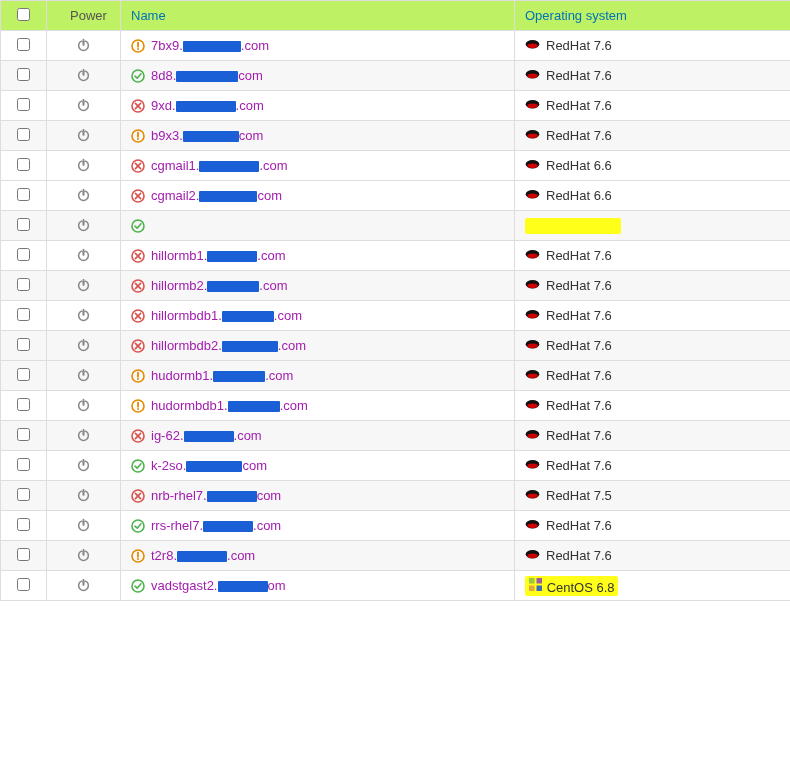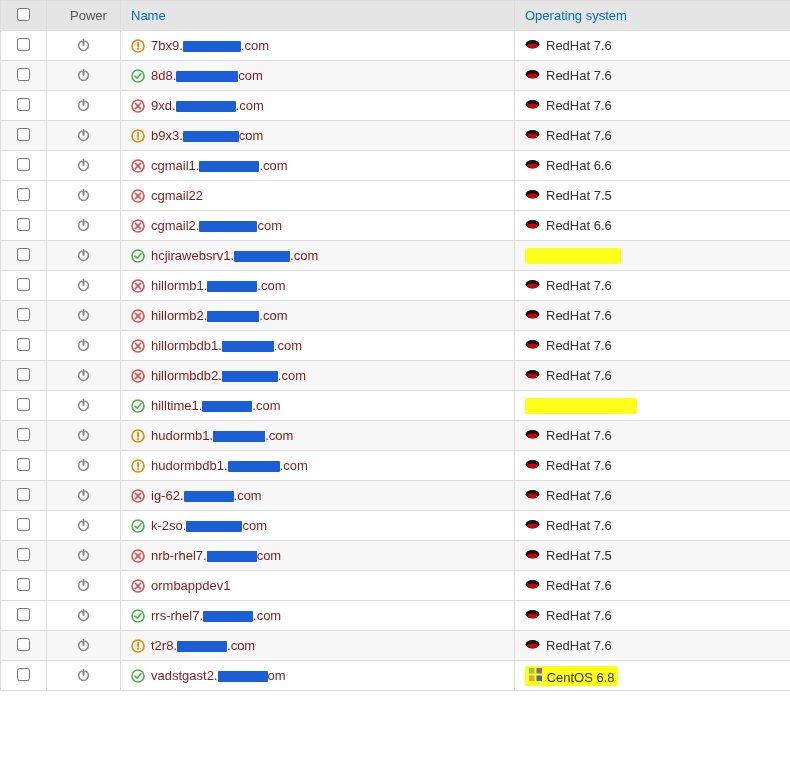--- a/index.html
+++ b/index.html
@@ -1,32 +1,32 @@
 <!DOCTYPE html>
 <html><head>
 <meta charset="utf-8">
 <style>
   html,body{margin:0;padding:0;font-family:Arial,Helvetica,sans-serif;font-size:13px;color:#333;background:#fff}
   body{width:790px}
   table{border-collapse:collapse;width:100%;border:1px solid #ddd;table-layout:fixed}
   th,td{border:1px solid #ddd;padding:0;height:29px;vertical-align:middle}
-  th{background:#e5e5e5;font-weight:normal;text-align:left}
+  th{background:#bef264;font-weight:normal;text-align:left}
   th .hdr{color:#0072b8;padding-left:10px}
   th.power .hdr{color:#555}
   col.c-check{width:46px}
   col.c-power{width:74px}
   col.c-name{width:394px}
   col.c-os{width:276px}
   td.check,th.check{text-align:center}
   td.power,th.power{text-align:center}
   tr.even{background:#f7f7f7}
   tr.odd{background:#fff}
   .cell{padding:0 10px;display:flex;align-items:center;gap:6px;height:100%}
   input[type=checkbox]{margin:0}
-  a.hostlink{color:#7f1d1d;text-decoration:none}
+  a.hostlink{color:#a21caf;text-decoration:none}
   .power-icon svg{width:15px;height:15px;display:block;margin:0 auto}
   .status-icon{width:14px;height:14px;display:inline-block;flex:0 0 14px}
   .status-icon svg{width:14px;height:14px;display:block}
   .redact{display:inline-block;background:#1a5fd6;height:11px;border-radius:1px;transform:translateY(2px)}
   .yellow-block{display:inline-block;background:#ffff1a;height:16px;border-radius:2px}
   .os-icon{width:15px;height:15px;display:inline-block;flex:0 0 15px}
   .os-icon svg{width:15px;height:15px;display:block}
   .os-text{display:inline-block}
   .os-highlight{background:#ffff1a;border-radius:2px;padding:1px 3px}
 </style>
@@ -186,359 +186,285 @@
         <td class="power"><span class="power-icon"><svg viewBox="0 0 16 16">
               <use href="#power-glyph"></use>
             </svg></span></td>
         <td>
           <div class="cell">
             <span class="status-icon">
               <svg viewBox="0 0 14 14">
                 <use href="#status-error"></use>
               </svg>
             </span>
-            <a href="#" class="hostlink"><span>cgmail22</span></a>
+            <a href="#" class="hostlink"><span>cgmail2.</span><span class="redact" style="width: 58px;"></span><span>com</span></a>
+          </div>
+        </td>
+        <td>
+          <div class="cell">
+            <span class="os-icon">
+              <svg viewBox="0 0 15 15">
+                <use href="#os-redhat"></use>
+              </svg>
+            </span>
+            <span class="os-text">RedHat 6.6</span>
+          </div>
+        </td>
+      </tr>
+      <tr class="even">
+        <td class="check"><input type="checkbox" style=""></td>
+        <td class="power"><span class="power-icon"><svg viewBox="0 0 16 16">
+              <use href="#power-glyph"></use>
+            </svg></span></td>
+        <td>
+          <div class="cell">
+            <span class="status-icon">
+              <svg viewBox="0 0 14 14">
+                <use href="#status-ok"></use>
+              </svg>
+            </span>
+          </div>
+        </td>
+        <td>
+          <div class="cell">
+            <span class="yellow-block" style="width: 96px;"></span>
+          </div>
+        </td>
+      </tr>
+      <tr class="odd">
+        <td class="check"><input type="checkbox" style=""></td>
+        <td class="power"><span class="power-icon"><svg viewBox="0 0 16 16">
+              <use href="#power-glyph"></use>
+            </svg></span></td>
+        <td>
+          <div class="cell">
+            <span class="status-icon">
+              <svg viewBox="0 0 14 14">
+                <use href="#status-error"></use>
+              </svg>
+            </span>
+            <a href="#" class="hostlink"><span>hillormb1.</span><span class="redact" style="width: 50px;"></span><span>.com</span></a>
+          </div>
+        </td>
+        <td>
+          <div class="cell">
+            <span class="os-icon">
+              <svg viewBox="0 0 15 15">
+                <use href="#os-redhat"></use>
+              </svg>
+            </span>
+            <span class="os-text">RedHat 7.6</span>
+          </div>
+        </td>
+      </tr>
+      <tr class="even">
+        <td class="check"><input type="checkbox" style=""></td>
+        <td class="power"><span class="power-icon"><svg viewBox="0 0 16 16">
+              <use href="#power-glyph"></use>
+            </svg></span></td>
+        <td>
+          <div class="cell">
+            <span class="status-icon">
+              <svg viewBox="0 0 14 14">
+                <use href="#status-error"></use>
+              </svg>
+            </span>
+            <a href="#" class="hostlink"><span>hillormb2.</span><span class="redact" style="width: 52px;"></span><span>.com</span></a>
+          </div>
+        </td>
+        <td>
+          <div class="cell">
+            <span class="os-icon">
+              <svg viewBox="0 0 15 15">
+                <use href="#os-redhat"></use>
+              </svg>
+            </span>
+            <span class="os-text">RedHat 7.6</span>
+          </div>
+        </td>
+      </tr>
+      <tr class="odd">
+        <td class="check"><input type="checkbox" style=""></td>
+        <td class="power"><span class="power-icon"><svg viewBox="0 0 16 16">
+              <use href="#power-glyph"></use>
+            </svg></span></td>
+        <td>
+          <div class="cell">
+            <span class="status-icon">
+              <svg viewBox="0 0 14 14">
+                <use href="#status-error"></use>
+              </svg>
+            </span>
+            <a href="#" class="hostlink"><span>hillormbdb1.</span><span class="redact" style="width: 52px;"></span><span>.com</span></a>
+          </div>
+        </td>
+        <td>
+          <div class="cell">
+            <span class="os-icon">
+              <svg viewBox="0 0 15 15">
+                <use href="#os-redhat"></use>
+              </svg>
+            </span>
+            <span class="os-text">RedHat 7.6</span>
+          </div>
+        </td>
+      </tr>
+      <tr class="even">
+        <td class="check"><input type="checkbox" style=""></td>
+        <td class="power"><span class="power-icon"><svg viewBox="0 0 16 16">
+              <use href="#power-glyph"></use>
+            </svg></span></td>
+        <td>
+          <div class="cell">
+            <span class="status-icon">
+              <svg viewBox="0 0 14 14">
+                <use href="#status-error"></use>
+              </svg>
+            </span>
+            <a href="#" class="hostlink"><span>hillormbdb2.</span><span class="redact" style="width: 56px;"></span><span>.com</span></a>
+          </div>
+        </td>
+        <td>
+          <div class="cell">
+            <span class="os-icon">
+              <svg viewBox="0 0 15 15">
+                <use href="#os-redhat"></use>
+              </svg>
+            </span>
+            <span class="os-text">RedHat 7.6</span>
+          </div>
+        </td>
+      </tr>
+      <tr class="even">
+        <td class="check"><input type="checkbox" style=""></td>
+        <td class="power"><span class="power-icon"><svg viewBox="0 0 16 16">
+              <use href="#power-glyph"></use>
+            </svg></span></td>
+        <td>
+          <div class="cell">
+            <span class="status-icon">
+              <svg viewBox="0 0 14 14">
+                <use href="#status-warn"></use>
+              </svg>
+            </span>
+            <a href="#" class="hostlink"><span>hudormb1.</span><span class="redact" style="width: 52px;"></span><span>.com</span></a>
+          </div>
+        </td>
+        <td>
+          <div class="cell">
+            <span class="os-icon">
+              <svg viewBox="0 0 15 15">
+                <use href="#os-redhat"></use>
+              </svg>
+            </span>
+            <span class="os-text">RedHat 7.6</span>
+          </div>
+        </td>
+      </tr>
+      <tr class="odd">
+        <td class="check"><input type="checkbox" style=""></td>
+        <td class="power"><span class="power-icon"><svg viewBox="0 0 16 16">
+              <use href="#power-glyph"></use>
+            </svg></span></td>
+        <td>
+          <div class="cell">
+            <span class="status-icon">
+              <svg viewBox="0 0 14 14">
+                <use href="#status-warn"></use>
+              </svg>
+            </span>
+            <a href="#" class="hostlink"><span>hudormbdb1.</span><span class="redact" style="width: 52px;"></span><span>.com</span></a>
+          </div>
+        </td>
+        <td>
+          <div class="cell">
+            <span class="os-icon">
+              <svg viewBox="0 0 15 15">
+                <use href="#os-redhat"></use>
+              </svg>
+            </span>
+            <span class="os-text">RedHat 7.6</span>
+          </div>
+        </td>
+      </tr>
+      <tr class="even">
+        <td class="check"><input type="checkbox" style=""></td>
+        <td class="power"><span class="power-icon"><svg viewBox="0 0 16 16">
+              <use href="#power-glyph"></use>
+            </svg></span></td>
+        <td>
+          <div class="cell">
+            <span class="status-icon">
+              <svg viewBox="0 0 14 14">
+                <use href="#status-error"></use>
+              </svg>
+            </span>
+            <a href="#" class="hostlink"><span>ig-62.</span><span class="redact" style="width: 50px;"></span><span>.com</span></a>
+          </div>
+        </td>
+        <td>
+          <div class="cell">
+            <span class="os-icon">
+              <svg viewBox="0 0 15 15">
+                <use href="#os-redhat"></use>
+              </svg>
+            </span>
+            <span class="os-text">RedHat 7.6</span>
+          </div>
+        </td>
+      </tr>
+      <tr class="odd">
+        <td class="check"><input type="checkbox" style=""></td>
+        <td class="power"><span class="power-icon"><svg viewBox="0 0 16 16">
+              <use href="#power-glyph"></use>
+            </svg></span></td>
+        <td>
+          <div class="cell">
+            <span class="status-icon">
+              <svg viewBox="0 0 14 14">
+                <use href="#status-ok"></use>
+              </svg>
+            </span>
+            <a href="#" class="hostlink"><span>k-2so.</span><span class="redact" style="width: 56px;"></span><span>com</span></a>
+          </div>
+        </td>
+        <td>
+          <div class="cell">
+            <span class="os-icon">
+              <svg viewBox="0 0 15 15">
+                <use href="#os-redhat"></use>
+              </svg>
+            </span>
+            <span class="os-text">RedHat 7.6</span>
+          </div>
+        </td>
+      </tr>
+      <tr class="even">
+        <td class="check"><input type="checkbox" style=""></td>
+        <td class="power"><span class="power-icon"><svg viewBox="0 0 16 16">
+              <use href="#power-glyph"></use>
+            </svg></span></td>
+        <td>
+          <div class="cell">
+            <span class="status-icon">
+              <svg viewBox="0 0 14 14">
+                <use href="#status-error"></use>
+              </svg>
+            </span>
+            <a href="#" class="hostlink"><span>nrb-rhel7.</span><span class="redact" style="width: 50px;"></span><span>com</span></a>
           </div>
         </td>
         <td>
           <div class="cell">
             <span class="os-icon">
               <svg viewBox="0 0 15 15">
                 <use href="#os-redhat"></use>
               </svg>
             </span>
             <span class="os-text">RedHat 7.5</span>
-          </div>
-        </td>
-      </tr>
-      <tr class="odd">
-        <td class="check"><input type="checkbox" style=""></td>
-        <td class="power"><span class="power-icon"><svg viewBox="0 0 16 16">
-              <use href="#power-glyph"></use>
-            </svg></span></td>
-        <td>
-          <div class="cell">
-            <span class="status-icon">
-              <svg viewBox="0 0 14 14">
-                <use href="#status-error"></use>
-              </svg>
-            </span>
-            <a href="#" class="hostlink"><span>cgmail2.</span><span class="redact" style="width: 58px;"></span><span>com</span></a>
-          </div>
-        </td>
-        <td>
-          <div class="cell">
-            <span class="os-icon">
-              <svg viewBox="0 0 15 15">
-                <use href="#os-redhat"></use>
-              </svg>
-            </span>
-            <span class="os-text">RedHat 6.6</span>
-          </div>
-        </td>
-      </tr>
-      <tr class="even">
-        <td class="check"><input type="checkbox" style=""></td>
-        <td class="power"><span class="power-icon"><svg viewBox="0 0 16 16">
-              <use href="#power-glyph"></use>
-            </svg></span></td>
-        <td>
-          <div class="cell">
-            <span class="status-icon">
-              <svg viewBox="0 0 14 14">
-                <use href="#status-ok"></use>
-              </svg>
-            </span>
-            <a href="#" class="hostlink"><span>hcjirawebsrv1.</span><span class="redact" style="width: 56px;"></span><span>.com</span></a>
-          </div>
-        </td>
-        <td>
-          <div class="cell">
-            <span class="yellow-block" style="width: 96px;"></span>
-          </div>
-        </td>
-      </tr>
-      <tr class="odd">
-        <td class="check"><input type="checkbox" style=""></td>
-        <td class="power"><span class="power-icon"><svg viewBox="0 0 16 16">
-              <use href="#power-glyph"></use>
-            </svg></span></td>
-        <td>
-          <div class="cell">
-            <span class="status-icon">
-              <svg viewBox="0 0 14 14">
-                <use href="#status-error"></use>
-              </svg>
-            </span>
-            <a href="#" class="hostlink"><span>hillormb1.</span><span class="redact" style="width: 50px;"></span><span>.com</span></a>
-          </div>
-        </td>
-        <td>
-          <div class="cell">
-            <span class="os-icon">
-              <svg viewBox="0 0 15 15">
-                <use href="#os-redhat"></use>
-              </svg>
-            </span>
-            <span class="os-text">RedHat 7.6</span>
-          </div>
-        </td>
-      </tr>
-      <tr class="even">
-        <td class="check"><input type="checkbox" style=""></td>
-        <td class="power"><span class="power-icon"><svg viewBox="0 0 16 16">
-              <use href="#power-glyph"></use>
-            </svg></span></td>
-        <td>
-          <div class="cell">
-            <span class="status-icon">
-              <svg viewBox="0 0 14 14">
-                <use href="#status-error"></use>
-              </svg>
-            </span>
-            <a href="#" class="hostlink"><span>hillormb2.</span><span class="redact" style="width: 52px;"></span><span>.com</span></a>
-          </div>
-        </td>
-        <td>
-          <div class="cell">
-            <span class="os-icon">
-              <svg viewBox="0 0 15 15">
-                <use href="#os-redhat"></use>
-              </svg>
-            </span>
-            <span class="os-text">RedHat 7.6</span>
-          </div>
-        </td>
-      </tr>
-      <tr class="odd">
-        <td class="check"><input type="checkbox" style=""></td>
-        <td class="power"><span class="power-icon"><svg viewBox="0 0 16 16">
-              <use href="#power-glyph"></use>
-            </svg></span></td>
-        <td>
-          <div class="cell">
-            <span class="status-icon">
-              <svg viewBox="0 0 14 14">
-                <use href="#status-error"></use>
-              </svg>
-            </span>
-            <a href="#" class="hostlink"><span>hillormbdb1.</span><span class="redact" style="width: 52px;"></span><span>.com</span></a>
-          </div>
-        </td>
-        <td>
-          <div class="cell">
-            <span class="os-icon">
-              <svg viewBox="0 0 15 15">
-                <use href="#os-redhat"></use>
-              </svg>
-            </span>
-            <span class="os-text">RedHat 7.6</span>
-          </div>
-        </td>
-      </tr>
-      <tr class="even">
-        <td class="check"><input type="checkbox" style=""></td>
-        <td class="power"><span class="power-icon"><svg viewBox="0 0 16 16">
-              <use href="#power-glyph"></use>
-            </svg></span></td>
-        <td>
-          <div class="cell">
-            <span class="status-icon">
-              <svg viewBox="0 0 14 14">
-                <use href="#status-error"></use>
-              </svg>
-            </span>
-            <a href="#" class="hostlink"><span>hillormbdb2.</span><span class="redact" style="width: 56px;"></span><span>.com</span></a>
-          </div>
-        </td>
-        <td>
-          <div class="cell">
-            <span class="os-icon">
-              <svg viewBox="0 0 15 15">
-                <use href="#os-redhat"></use>
-              </svg>
-            </span>
-            <span class="os-text">RedHat 7.6</span>
-          </div>
-        </td>
-      </tr>
-      <tr class="odd">
-        <td class="check"><input type="checkbox" style=""></td>
-        <td class="power"><span class="power-icon"><svg viewBox="0 0 16 16">
-              <use href="#power-glyph"></use>
-            </svg></span></td>
-        <td>
-          <div class="cell">
-            <span class="status-icon">
-              <svg viewBox="0 0 14 14">
-                <use href="#status-ok"></use>
-              </svg>
-            </span>
-            <a href="#" class="hostlink"><span>hilltime1.</span><span class="redact" style="width: 50px;"></span><span>.com</span></a>
-          </div>
-        </td>
-        <td>
-          <div class="cell">
-            <span class="yellow-block" style="width: 112px;"></span>
-          </div>
-        </td>
-      </tr>
-      <tr class="even">
-        <td class="check"><input type="checkbox" style=""></td>
-        <td class="power"><span class="power-icon"><svg viewBox="0 0 16 16">
-              <use href="#power-glyph"></use>
-            </svg></span></td>
-        <td>
-          <div class="cell">
-            <span class="status-icon">
-              <svg viewBox="0 0 14 14">
-                <use href="#status-warn"></use>
-              </svg>
-            </span>
-            <a href="#" class="hostlink"><span>hudormb1.</span><span class="redact" style="width: 52px;"></span><span>.com</span></a>
-          </div>
-        </td>
-        <td>
-          <div class="cell">
-            <span class="os-icon">
-              <svg viewBox="0 0 15 15">
-                <use href="#os-redhat"></use>
-              </svg>
-            </span>
-            <span class="os-text">RedHat 7.6</span>
-          </div>
-        </td>
-      </tr>
-      <tr class="odd">
-        <td class="check"><input type="checkbox" style=""></td>
-        <td class="power"><span class="power-icon"><svg viewBox="0 0 16 16">
-              <use href="#power-glyph"></use>
-            </svg></span></td>
-        <td>
-          <div class="cell">
-            <span class="status-icon">
-              <svg viewBox="0 0 14 14">
-                <use href="#status-warn"></use>
-              </svg>
-            </span>
-            <a href="#" class="hostlink"><span>hudormbdb1.</span><span class="redact" style="width: 52px;"></span><span>.com</span></a>
-          </div>
-        </td>
-        <td>
-          <div class="cell">
-            <span class="os-icon">
-              <svg viewBox="0 0 15 15">
-                <use href="#os-redhat"></use>
-              </svg>
-            </span>
-            <span class="os-text">RedHat 7.6</span>
-          </div>
-        </td>
-      </tr>
-      <tr class="even">
-        <td class="check"><input type="checkbox" style=""></td>
-        <td class="power"><span class="power-icon"><svg viewBox="0 0 16 16">
-              <use href="#power-glyph"></use>
-            </svg></span></td>
-        <td>
-          <div class="cell">
-            <span class="status-icon">
-              <svg viewBox="0 0 14 14">
-                <use href="#status-error"></use>
-              </svg>
-            </span>
-            <a href="#" class="hostlink"><span>ig-62.</span><span class="redact" style="width: 50px;"></span><span>.com</span></a>
-          </div>
-        </td>
-        <td>
-          <div class="cell">
-            <span class="os-icon">
-              <svg viewBox="0 0 15 15">
-                <use href="#os-redhat"></use>
-              </svg>
-            </span>
-            <span class="os-text">RedHat 7.6</span>
-          </div>
-        </td>
-      </tr>
-      <tr class="odd">
-        <td class="check"><input type="checkbox" style=""></td>
-        <td class="power"><span class="power-icon"><svg viewBox="0 0 16 16">
-              <use href="#power-glyph"></use>
-            </svg></span></td>
-        <td>
-          <div class="cell">
-            <span class="status-icon">
-              <svg viewBox="0 0 14 14">
-                <use href="#status-ok"></use>
-              </svg>
-            </span>
-            <a href="#" class="hostlink"><span>k-2so.</span><span class="redact" style="width: 56px;"></span><span>com</span></a>
-          </div>
-        </td>
-        <td>
-          <div class="cell">
-            <span class="os-icon">
-              <svg viewBox="0 0 15 15">
-                <use href="#os-redhat"></use>
-              </svg>
-            </span>
-            <span class="os-text">RedHat 7.6</span>
-          </div>
-        </td>
-      </tr>
-      <tr class="even">
-        <td class="check"><input type="checkbox" style=""></td>
-        <td class="power"><span class="power-icon"><svg viewBox="0 0 16 16">
-              <use href="#power-glyph"></use>
-            </svg></span></td>
-        <td>
-          <div class="cell">
-            <span class="status-icon">
-              <svg viewBox="0 0 14 14">
-                <use href="#status-error"></use>
-              </svg>
-            </span>
-            <a href="#" class="hostlink"><span>nrb-rhel7.</span><span class="redact" style="width: 50px;"></span><span>com</span></a>
-          </div>
-        </td>
-        <td>
-          <div class="cell">
-            <span class="os-icon">
-              <svg viewBox="0 0 15 15">
-                <use href="#os-redhat"></use>
-              </svg>
-            </span>
-            <span class="os-text">RedHat 7.5</span>
-          </div>
-        </td>
-      </tr>
-      <tr class="odd">
-        <td class="check"><input type="checkbox" style=""></td>
-        <td class="power"><span class="power-icon"><svg viewBox="0 0 16 16">
-              <use href="#power-glyph"></use>
-            </svg></span></td>
-        <td>
-          <div class="cell">
-            <span class="status-icon">
-              <svg viewBox="0 0 14 14">
-                <use href="#status-error"></use>
-              </svg>
-            </span>
-            <a href="#" class="hostlink"><span>ormbappdev1</span></a>
-          </div>
-        </td>
-        <td>
-          <div class="cell">
-            <span class="os-icon">
-              <svg viewBox="0 0 15 15">
-                <use href="#os-redhat"></use>
-              </svg>
-            </span>
-            <span class="os-text">RedHat 7.6</span>
           </div>
         </td>
       </tr>
       <tr class="odd">
         <td class="check"><input type="checkbox" style=""></td>
         <td class="power"><span class="power-icon"><svg viewBox="0 0 16 16">
               <use href="#power-glyph"></use>
             </svg></span></td>
         <td>
           <div class="cell">

